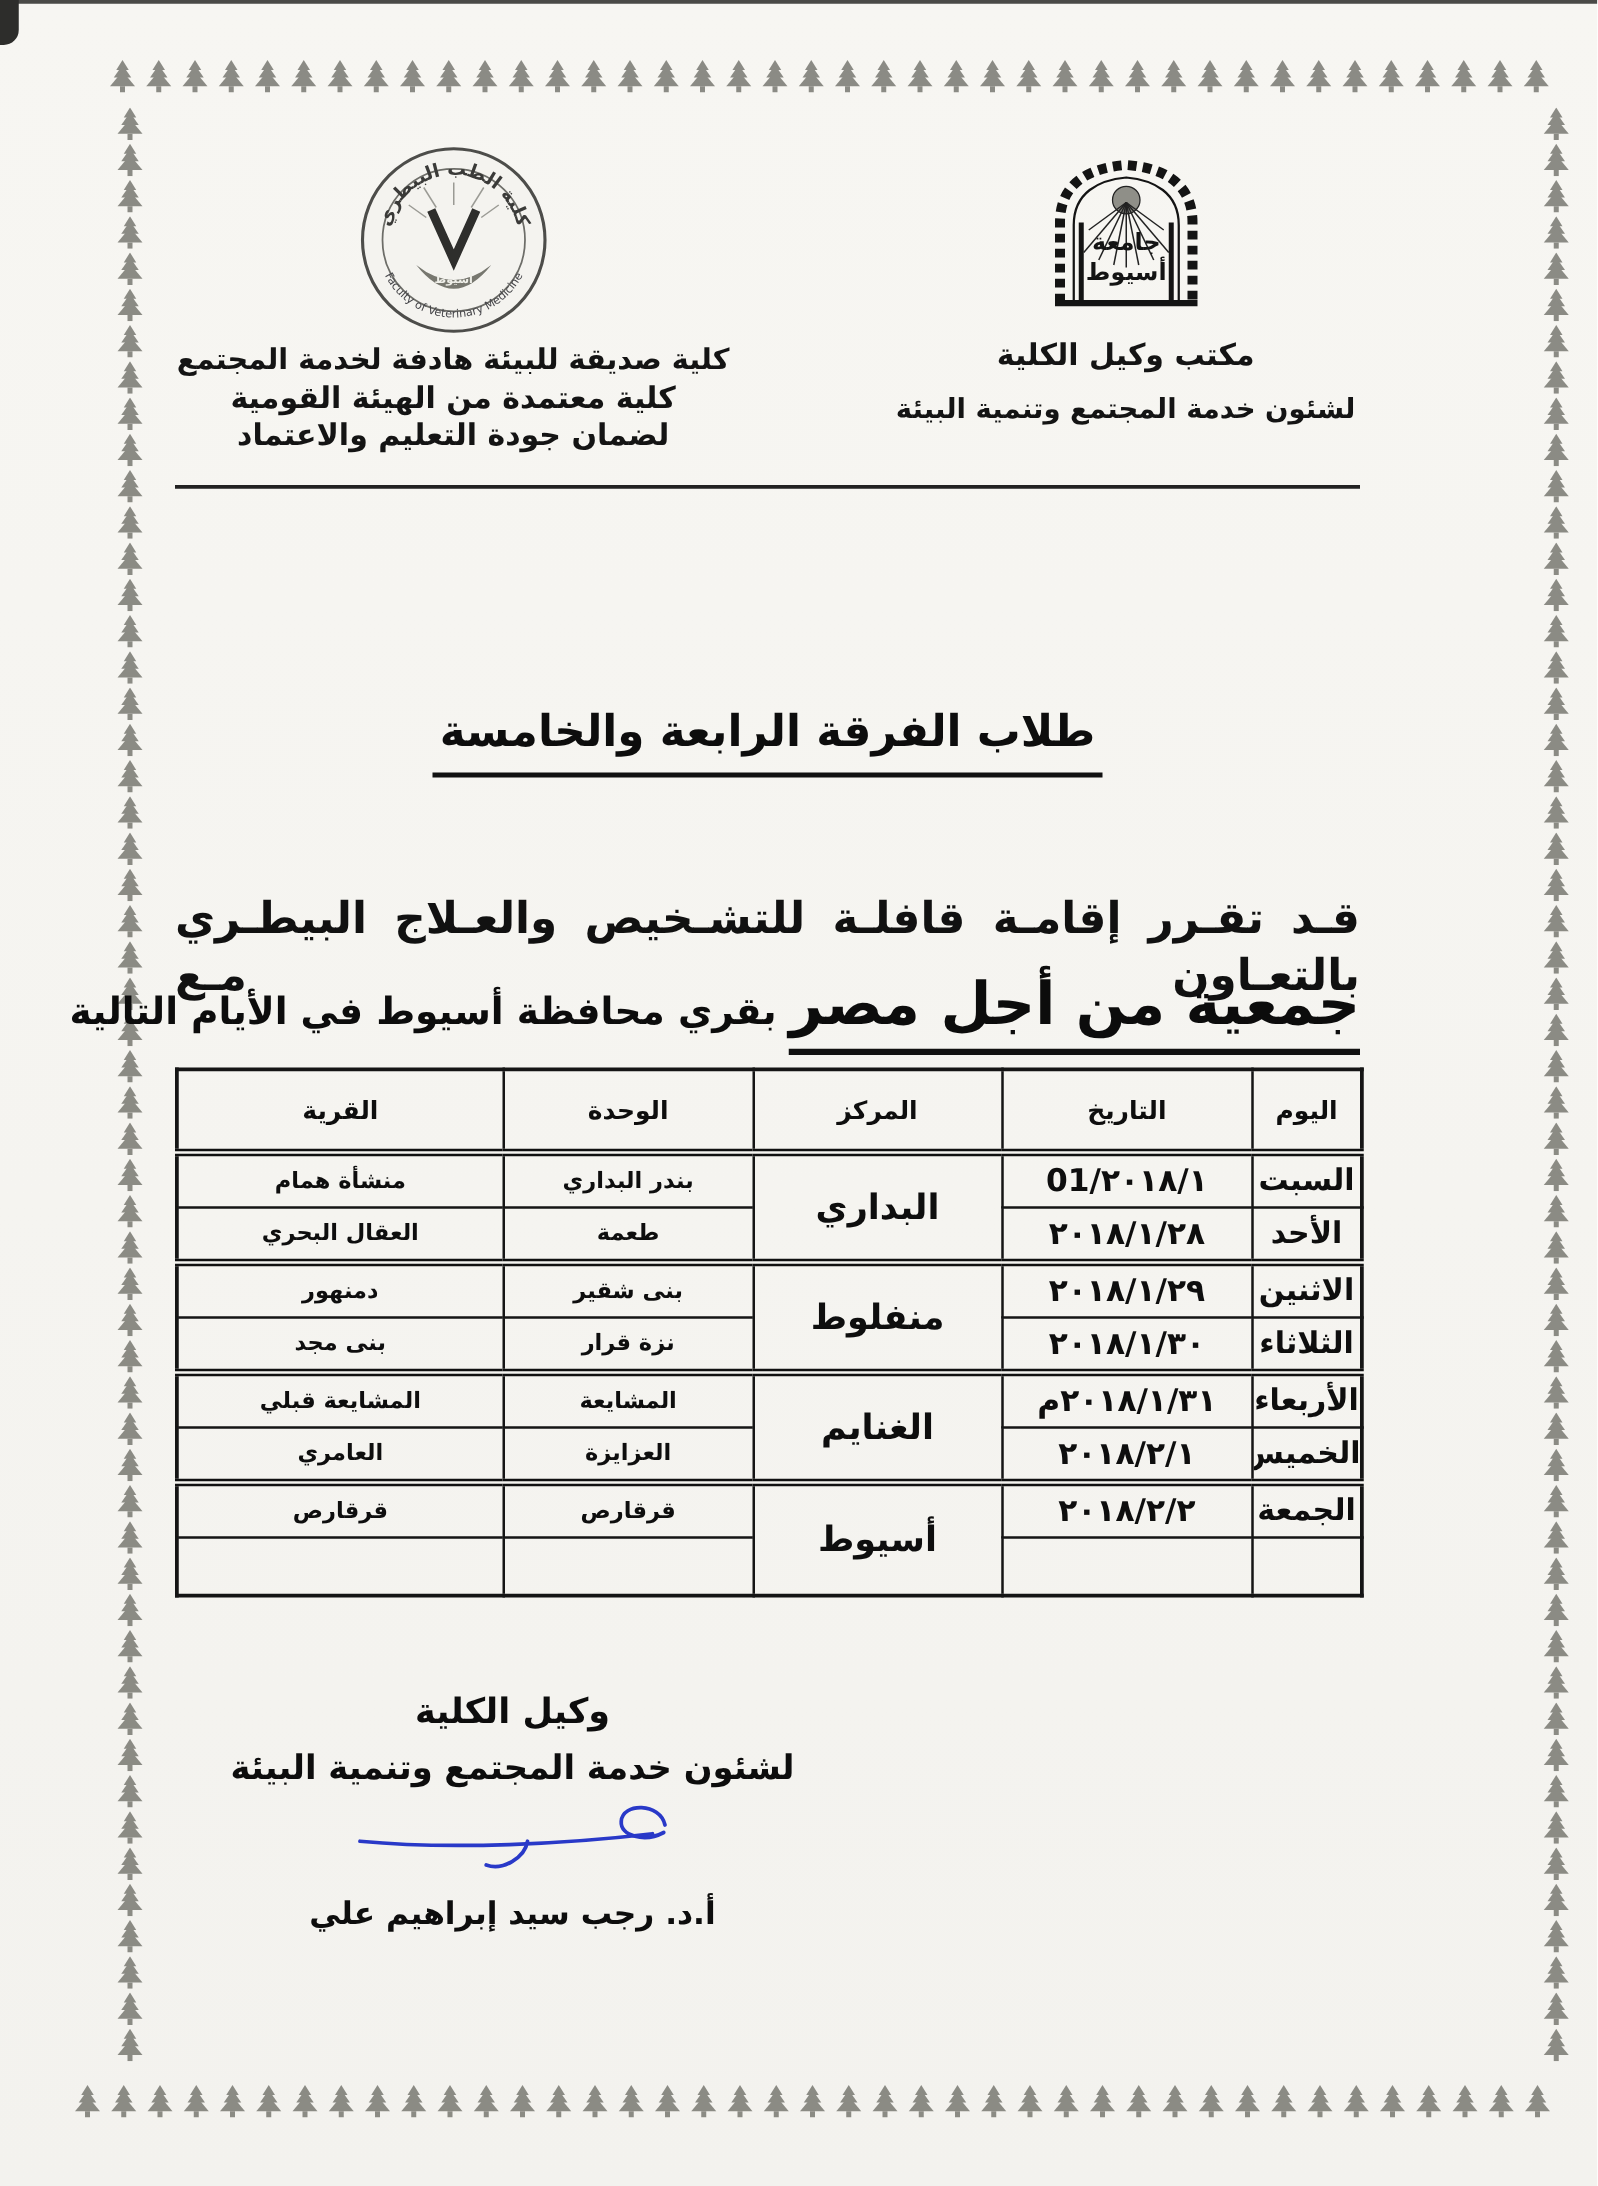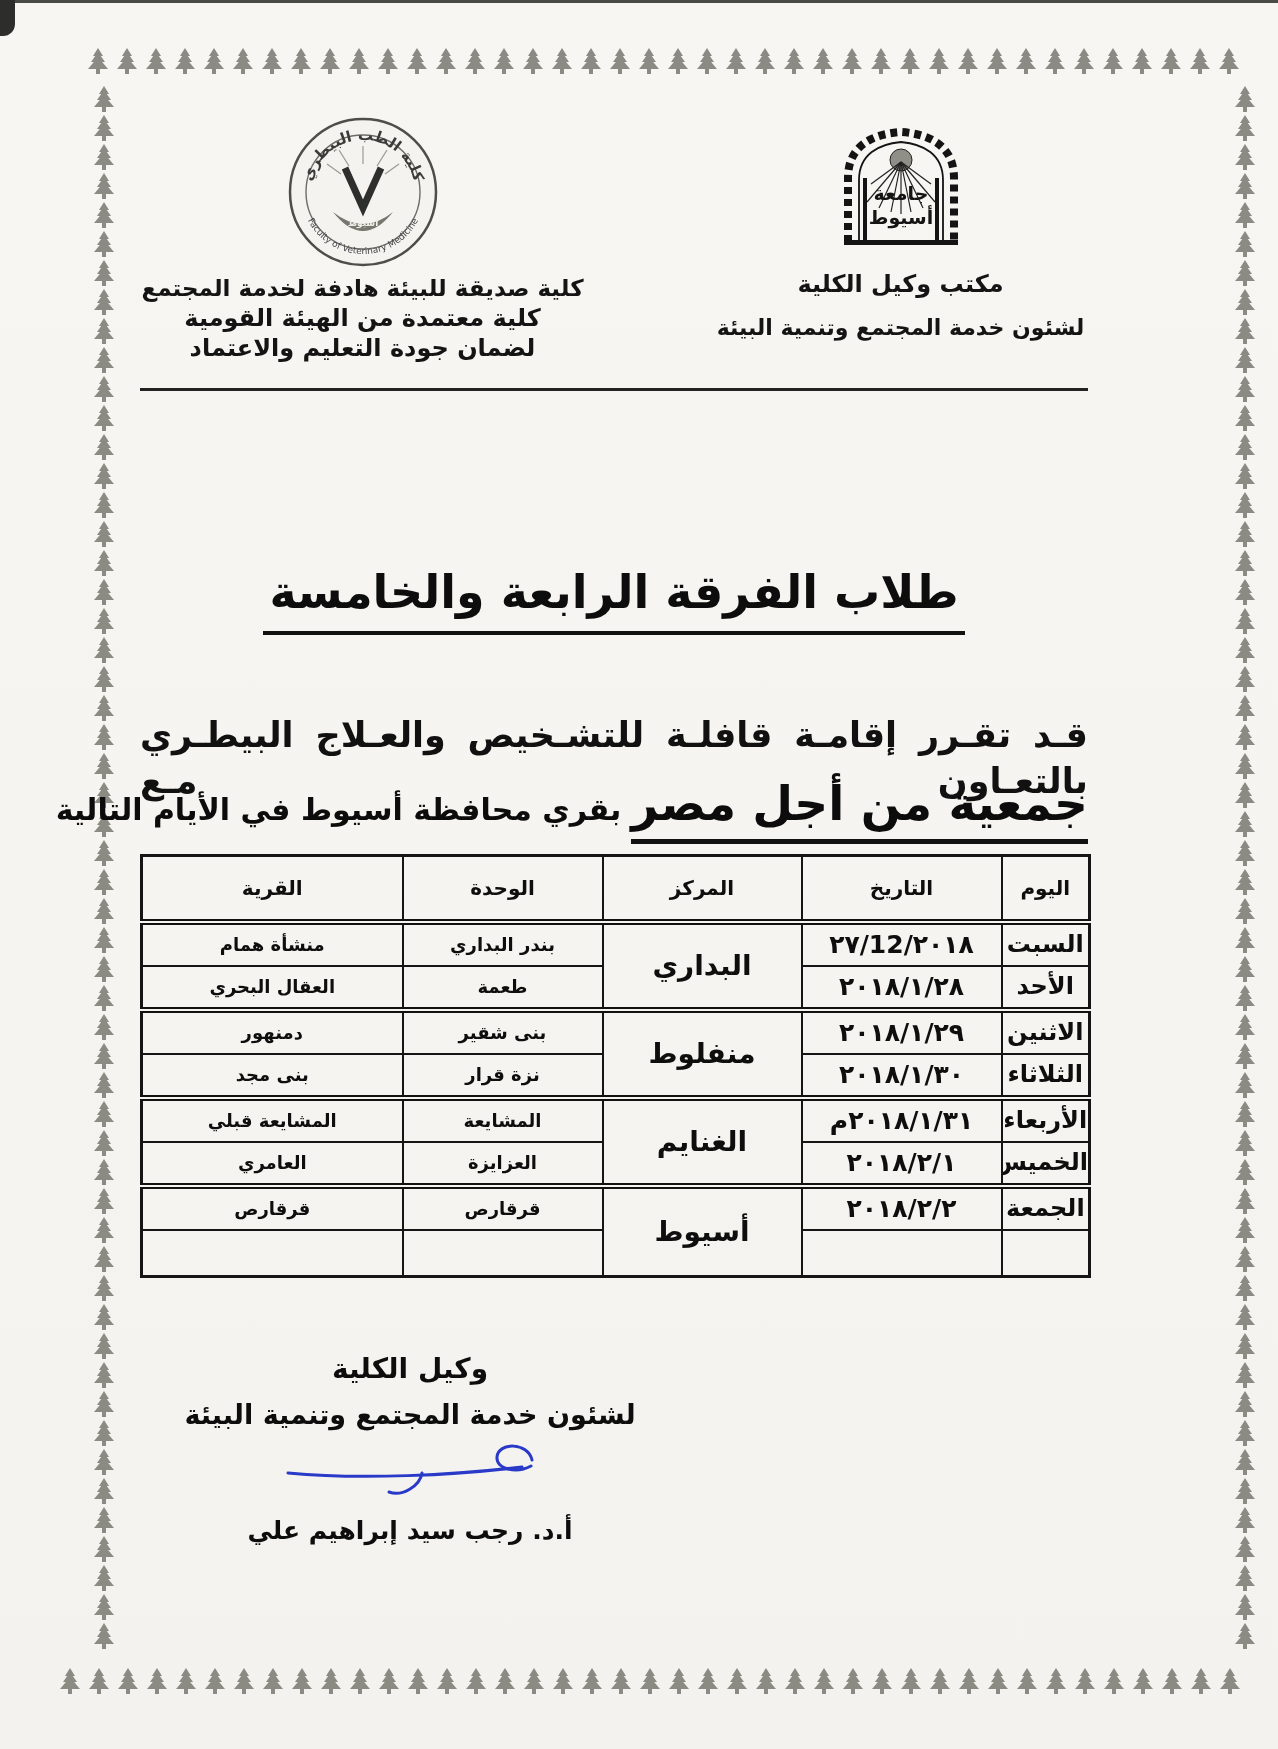--- a/index.html
+++ b/index.html
@@ -32,21 +32,21 @@
   .fac-l1{font-size:23px;margin-top:6px;}
   .fac-l2,.fac-l3{font-size:24px;text-align:right;}
   .uni-l1{font-size:24px;margin-top:8px;}
   .uni-l2{font-size:22px;margin-top:2px;}
   .head-rule{position:absolute;top:388px;left:140px;width:948px;height:3px;background:#222;}
   
   .title-wrap{position:absolute;top:408px;left:140px;width:948px;text-align:center;direction:rtl;}
   .title-span{display:inline-block;font-size:78px;font-weight:bold;color:#0d0d0d;
               padding:0 28px 16px 28px;border-bottom:5px solid #111;letter-spacing:-1px;line-height:1.15;}
   .subtitle-wrap{position:absolute;top:566px;left:140px;width:948px;text-align:center;direction:rtl;}
-  .subtitle-span{display:inline-block;font-size:46px;font-weight:bold;color:#0d0d0d;
+  .subtitle-span{display:inline-block;font-size:35px;font-weight:bold;color:#0d0d0d;
                  padding:0 6px 12px 6px;border-bottom:4px solid #111;line-height:1.15;}
   
   .intro1{position:absolute;top:678px;left:140px;width:948px;direction:rtl;
           font-size:35px;font-weight:bold;text-align:justify;text-align-last:justify;line-height:1.3;color:#111;}
   .intro2{position:absolute;top:762px;left:140px;width:948px;direction:rtl;text-align:right;line-height:1.1;color:#0c0c0c;white-space:nowrap;}
   .assoc{font-size:47px;font-weight:bold;letter-spacing:-1px;border-bottom:5px solid #111;padding-bottom:8px;}
   .intro-rest{font-size:30px;font-weight:bold;margin-right:10px;}
   
   .table-wrap{position:absolute;top:854px;left:140px;}
   table{width:948px;border-collapse:collapse;direction:rtl;table-layout:fixed;border:3px solid #151515;background:transparent;}
@@ -1302,21 +1302,21 @@
           <th>اليوم</th>
           <th>التاريخ</th>
           <th>المركز</th>
           <th>الوحدة</th>
           <th>القرية</th>
         </tr>
       </thead>
       <tbody>
         <tr class="g-start">
           <td class="day-cell">السبت</td>
-          <td class="date-cell">٢٠١٨/12/٢٧</td>
+          <td class="date-cell">٢٠١٨/١/01</td>
           <td class="center-cell" rowspan="2">البداري</td>
           <td>بندر البداري</td>
           <td>منشأة همام</td>
         </tr>
         <tr>
           <td class="day-cell">الأحد</td>
           <td class="date-cell">٢٠١٨/١/٢٨</td>
           <td>طعمة</td>
           <td>العقال البحري</td>
         </tr>

